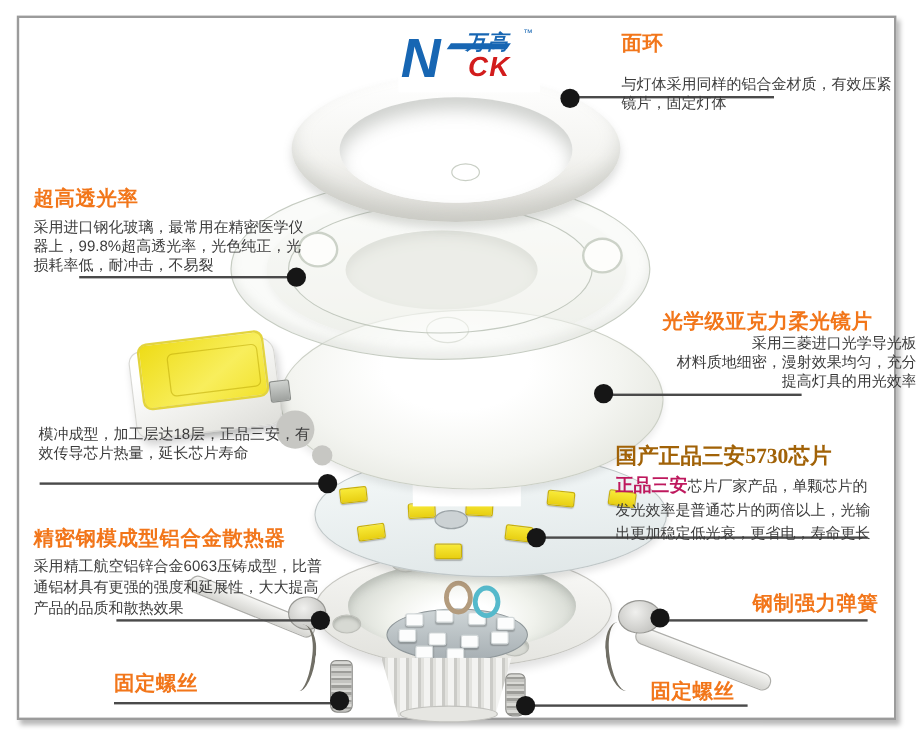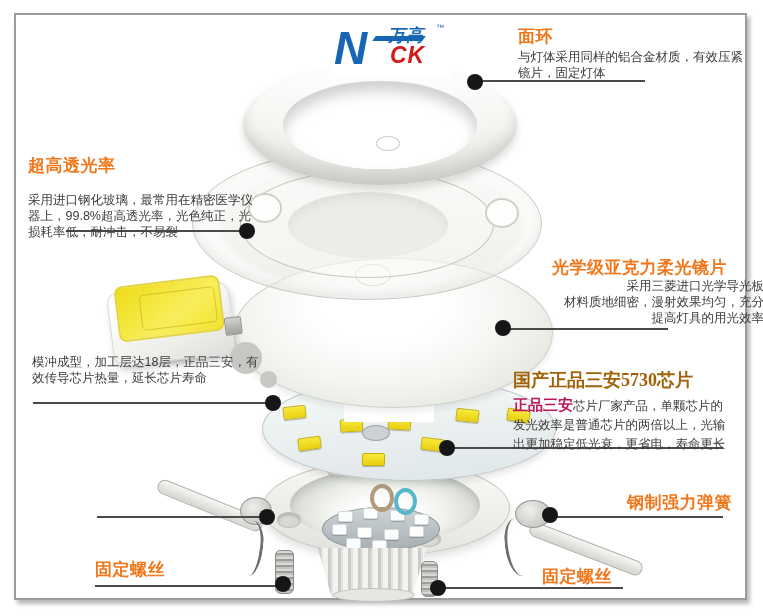--- a/index.html
+++ b/index.html
@@ -200,34 +200,38 @@
   <div class="abs dot z9" style="left:259px;top:509px;"></div>
   <div class="abs lead z9" style="left:95px;top:585px;width:188px;"></div>
   <div class="abs dot z9" style="left:275px;top:576px;"></div>
   <div class="abs lead z9" style="left:550px;top:516px;width:173px;"></div>
   <div class="abs dot z9" style="left:542px;top:507px;"></div>
   <div class="abs lead z9" style="left:438px;top:587px;width:185px;"></div>
   <div class="abs dot z9" style="left:430px;top:580px;"></div>
 
   <div class="abs z9" style="left:518px;top:28px;width:228px;">
     <div class="t-title">面环</div>
-    <div class="t-body" style="margin-top:3px;font-family:Liberation Mono, monospace;">与灯体采用同样的铝合金材质，有效压紧镜片，固定灯体</div>
+    <div class="t-body" style="margin-top:15px;">与灯体采用同样的铝合金材质，有效压紧镜片，固定灯体</div>
   </div>
   <div class="abs z9" style="left:28px;top:157px;width:234px;">
     <div class="t-title">超高透光率</div>
-    <div class="t-body" style="margin-top:16px;">采用进口钢化玻璃，最常用在精密医学仪器上，99.8%超高透光率，光色纯正，光损耗率低，耐冲击，不易裂</div>
+    <div class="t-body" style="margin-top:5px;">采用进口钢化玻璃，最常用在精密医学仪器上，99.8%超高透光率，光色纯正，光损耗率低，耐冲击，不易裂</div>
   </div>
   <div class="abs z9" style="left:552px;top:259px;width:212px;">
     <div class="t-title">光学级亚克力柔光镜片</div>
     <div class="t-body" style="margin-top:0;text-align:right;">采用三菱进口光学导光板
 材料质地细密，漫射效果均匀，充分提高灯具的用光效率</div>
   </div>
   <div class="abs z9" style="left:32px;top:351px;width:238px;">
     <div class="t-body" style="margin-top:3px;">模冲成型，加工层达18层，正品三安，有效传导芯片热量，延长芯片寿命</div>
   </div>
   <div class="abs z9" style="left:513px;top:371px;width:214px;">
     <div class="chip-title">国产正品三安5730芯片</div>
     <div class="t-body" style="margin-top:3px;line-height:1.5;"><span class="chip-hl">正品三安</span><span>芯片厂家产品，单颗芯片的发光效率是普通芯片的两倍以上，光输出更加稳定低光衰，更省电，寿命更长</span></div>
   </div>
+  <div class="abs z9" style="left:28px;top:440px;width:248px;">
+    <div class="t-title">精密钢模成型铝合金散热器</div>
+    <div class="t-body" style="margin-top:5px;line-height:1.4;">采用精工航空铝锌合金6063压铸成型，比普通铝材具有更强的强度和延展性，大大提高产品的品质和散热效果</div>
+  </div>
   <div class="abs z9 t-title" style="left:95px;top:561px;">固定螺丝</div>
   <div class="abs z9 t-title" style="left:627px;top:494px;">钢制强力弹簧</div>
   <div class="abs z9 t-title" style="left:542px;top:568px;">固定螺丝</div>
 </div>
 
 </body></html>

